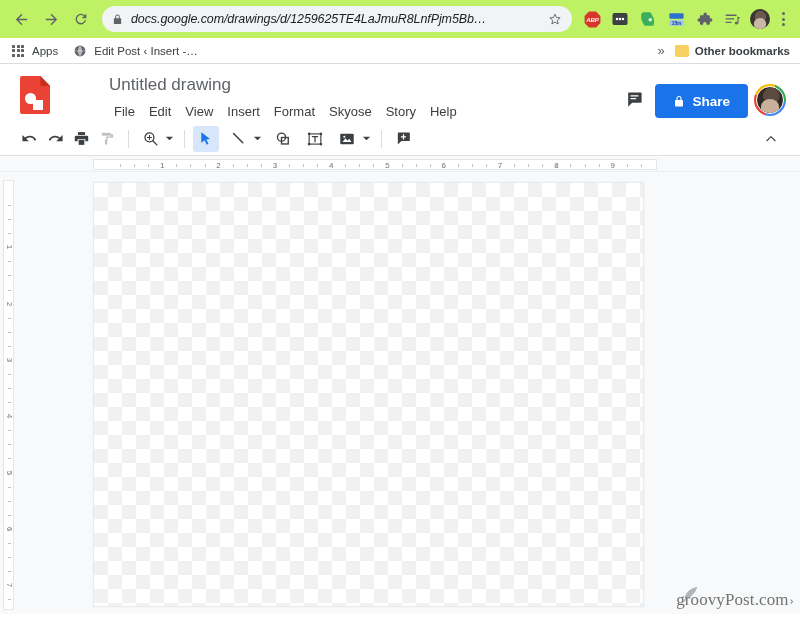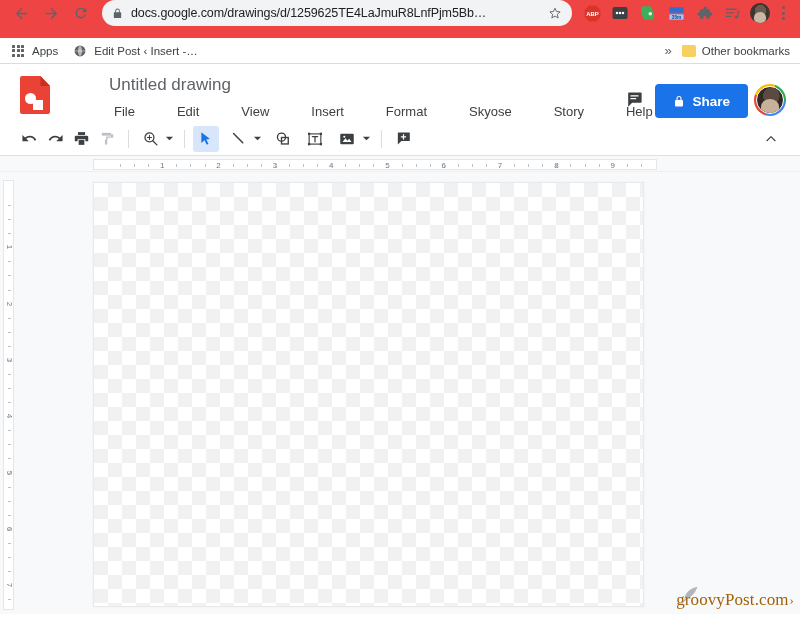--- a/index.html
+++ b/index.html
@@ -11,23 +11,24 @@
   }
 
   
   .browser-chrome {
     width: 800px;
     background: #ffffff;
   }
   .omnibar-row {
     height: 38px;
     display: flex;
-    align-items: flex-start;
+    align-items: center;
     padding: 0 8px;
-    background: #ef4444;
+    background: #bef264;
+    font-style: italic;
   }
   .nav-btn {
     width: 26px; height: 26px;
     display: flex; align-items: center; justify-content: center;
     color: #5f6368;
     flex: 0 0 auto;
     margin-right: 4px;
     border-radius: 50%;
   }
   .nav-btn svg { display: block; }
@@ -153,21 +154,20 @@
   .doc-title {
     font-size: 17px;
     color: #5f6368;
     line-height: 22px;
     padding: 2px 2px;
     font-weight: 400;
   }
   .menubar {
     display: flex;
     margin-top: 3px;
-    gap: 28px;
   }
   .menu-item {
     font-size: 13px;
     color: #3c4043;
     padding: 3px 7px;
     border-radius: 3px;
     line-height: 16px;
     white-space: nowrap;
   }
   .header-right {
@@ -371,21 +371,21 @@
 
   
   .watermark {
     position: absolute;
     right: 6px;
     bottom: 4px;
     display: flex;
     align-items: center;
     font-family: "Liberation Serif", serif;
     font-size: 17px;
-    color: #a16207;
+    color: #737373;
     letter-spacing: 0.1px;
     z-index: 5;
     pointer-events: none;
   }
   .watermark .quill {
     position:absolute; left: 4px; top: -5px;
     width: 20px; height: 20px;
     opacity: 0.75;
   }
   .watermark .wm-text { position: relative; z-index: 2; }
@@ -517,21 +517,21 @@
       </span>
       <span class="bm-label">Edit Post ‹ Insert -…</span>
     </div>
 
 
 
     <div class="bm-spacer"></div>
 
     <span class="chev-more">»</span>
 
-    <div class="bm" style="margin-right:0;max-width:none;">
+    <div class="bm" style="margin-right:0;max-width:none;font-weight:bold;">
       <span class="bm-folder"></span>
       <span class="bm-label">Other bookmarks</span>
     </div>
   </div>
 </div>
 
 <div class="app-header">
 
   <div class="doc-logo">
     <span class="sheet"></span>

